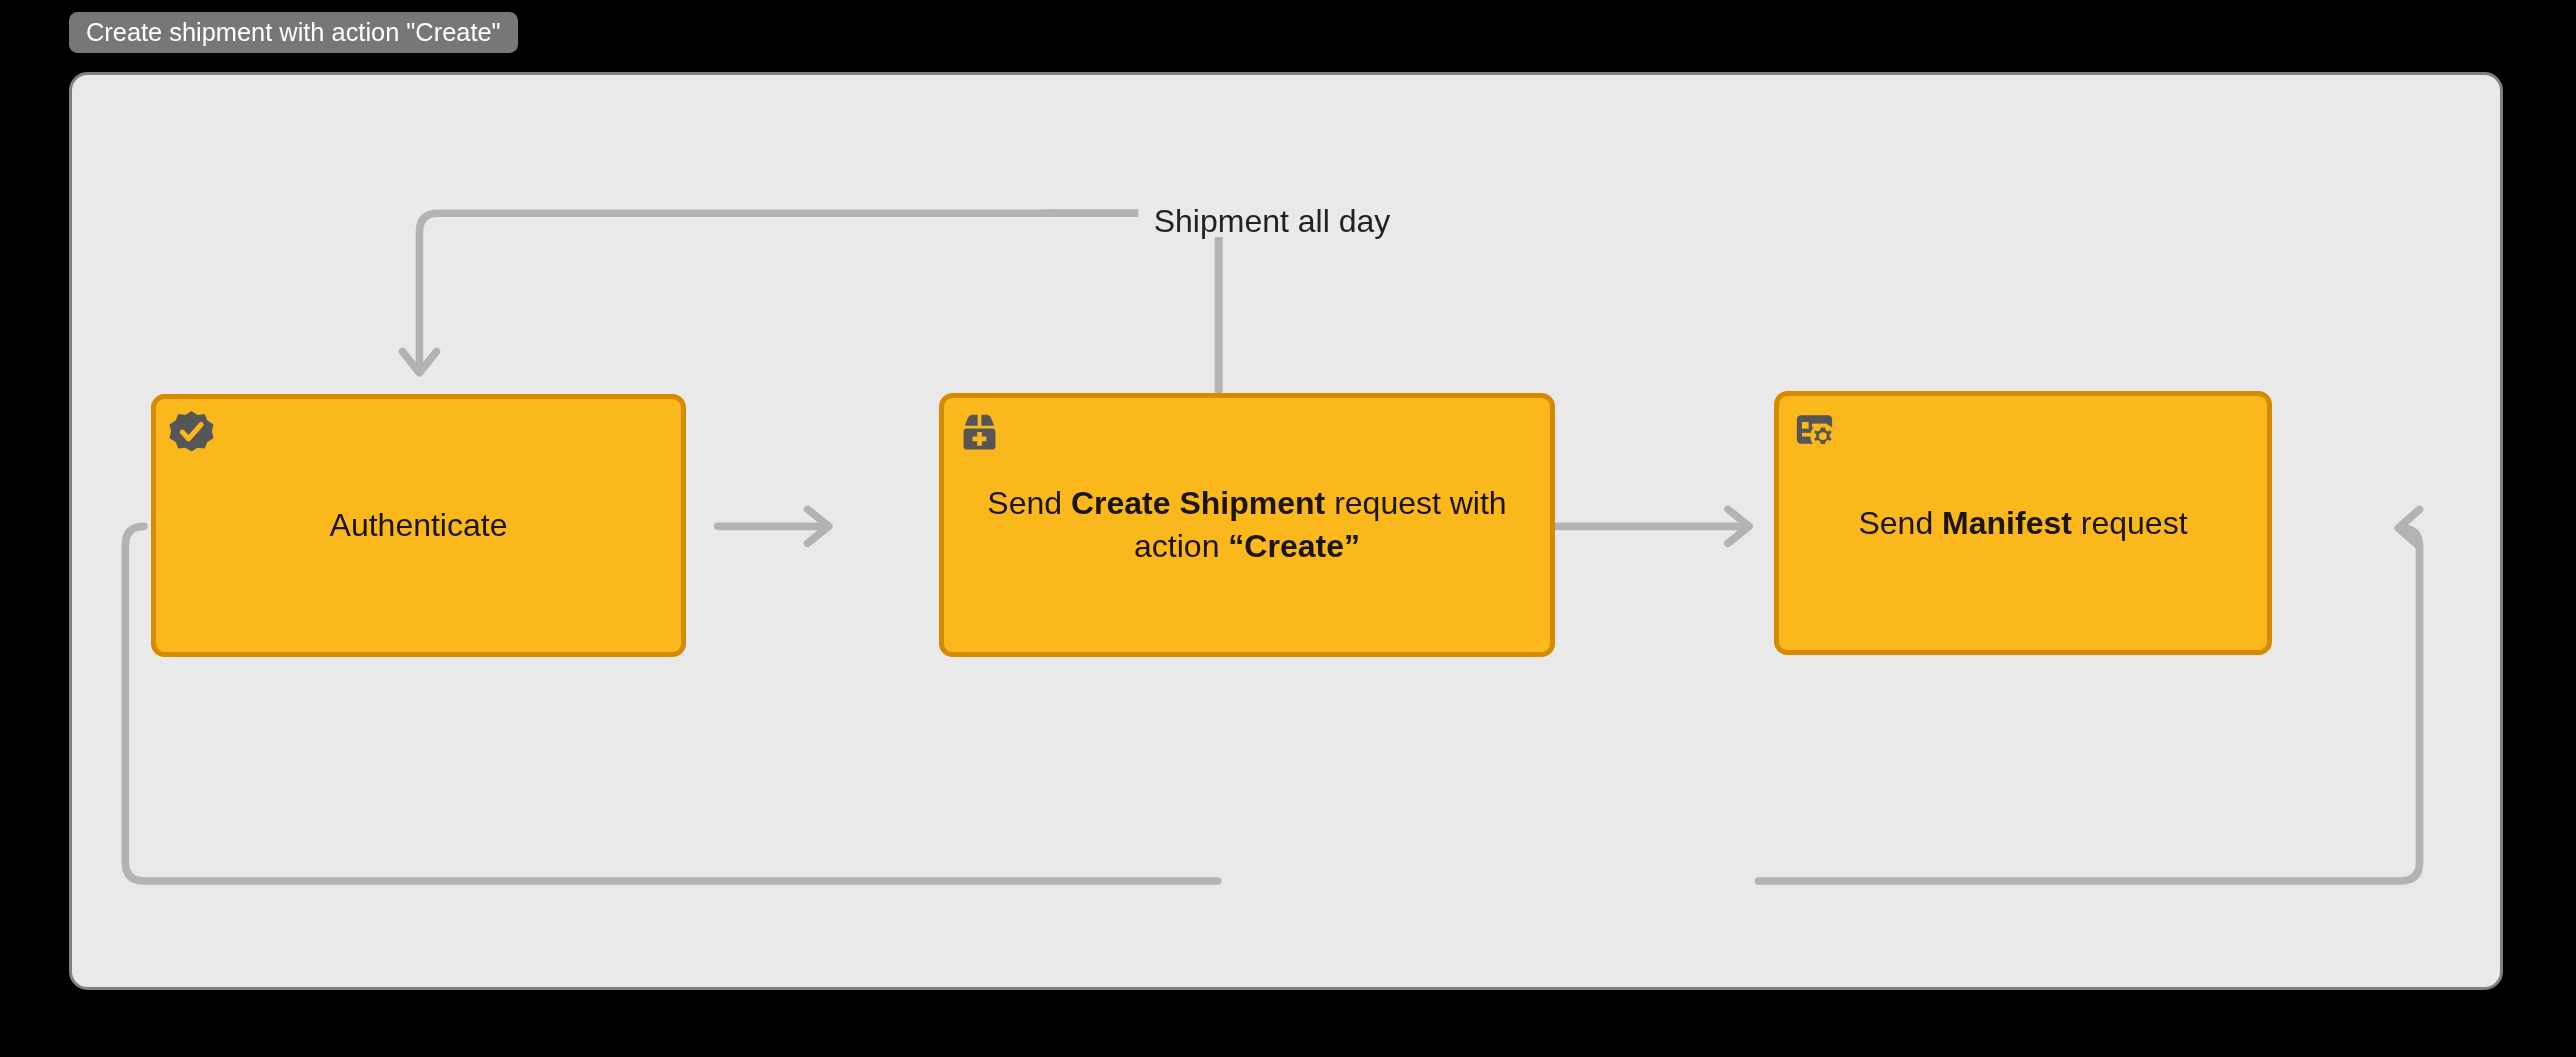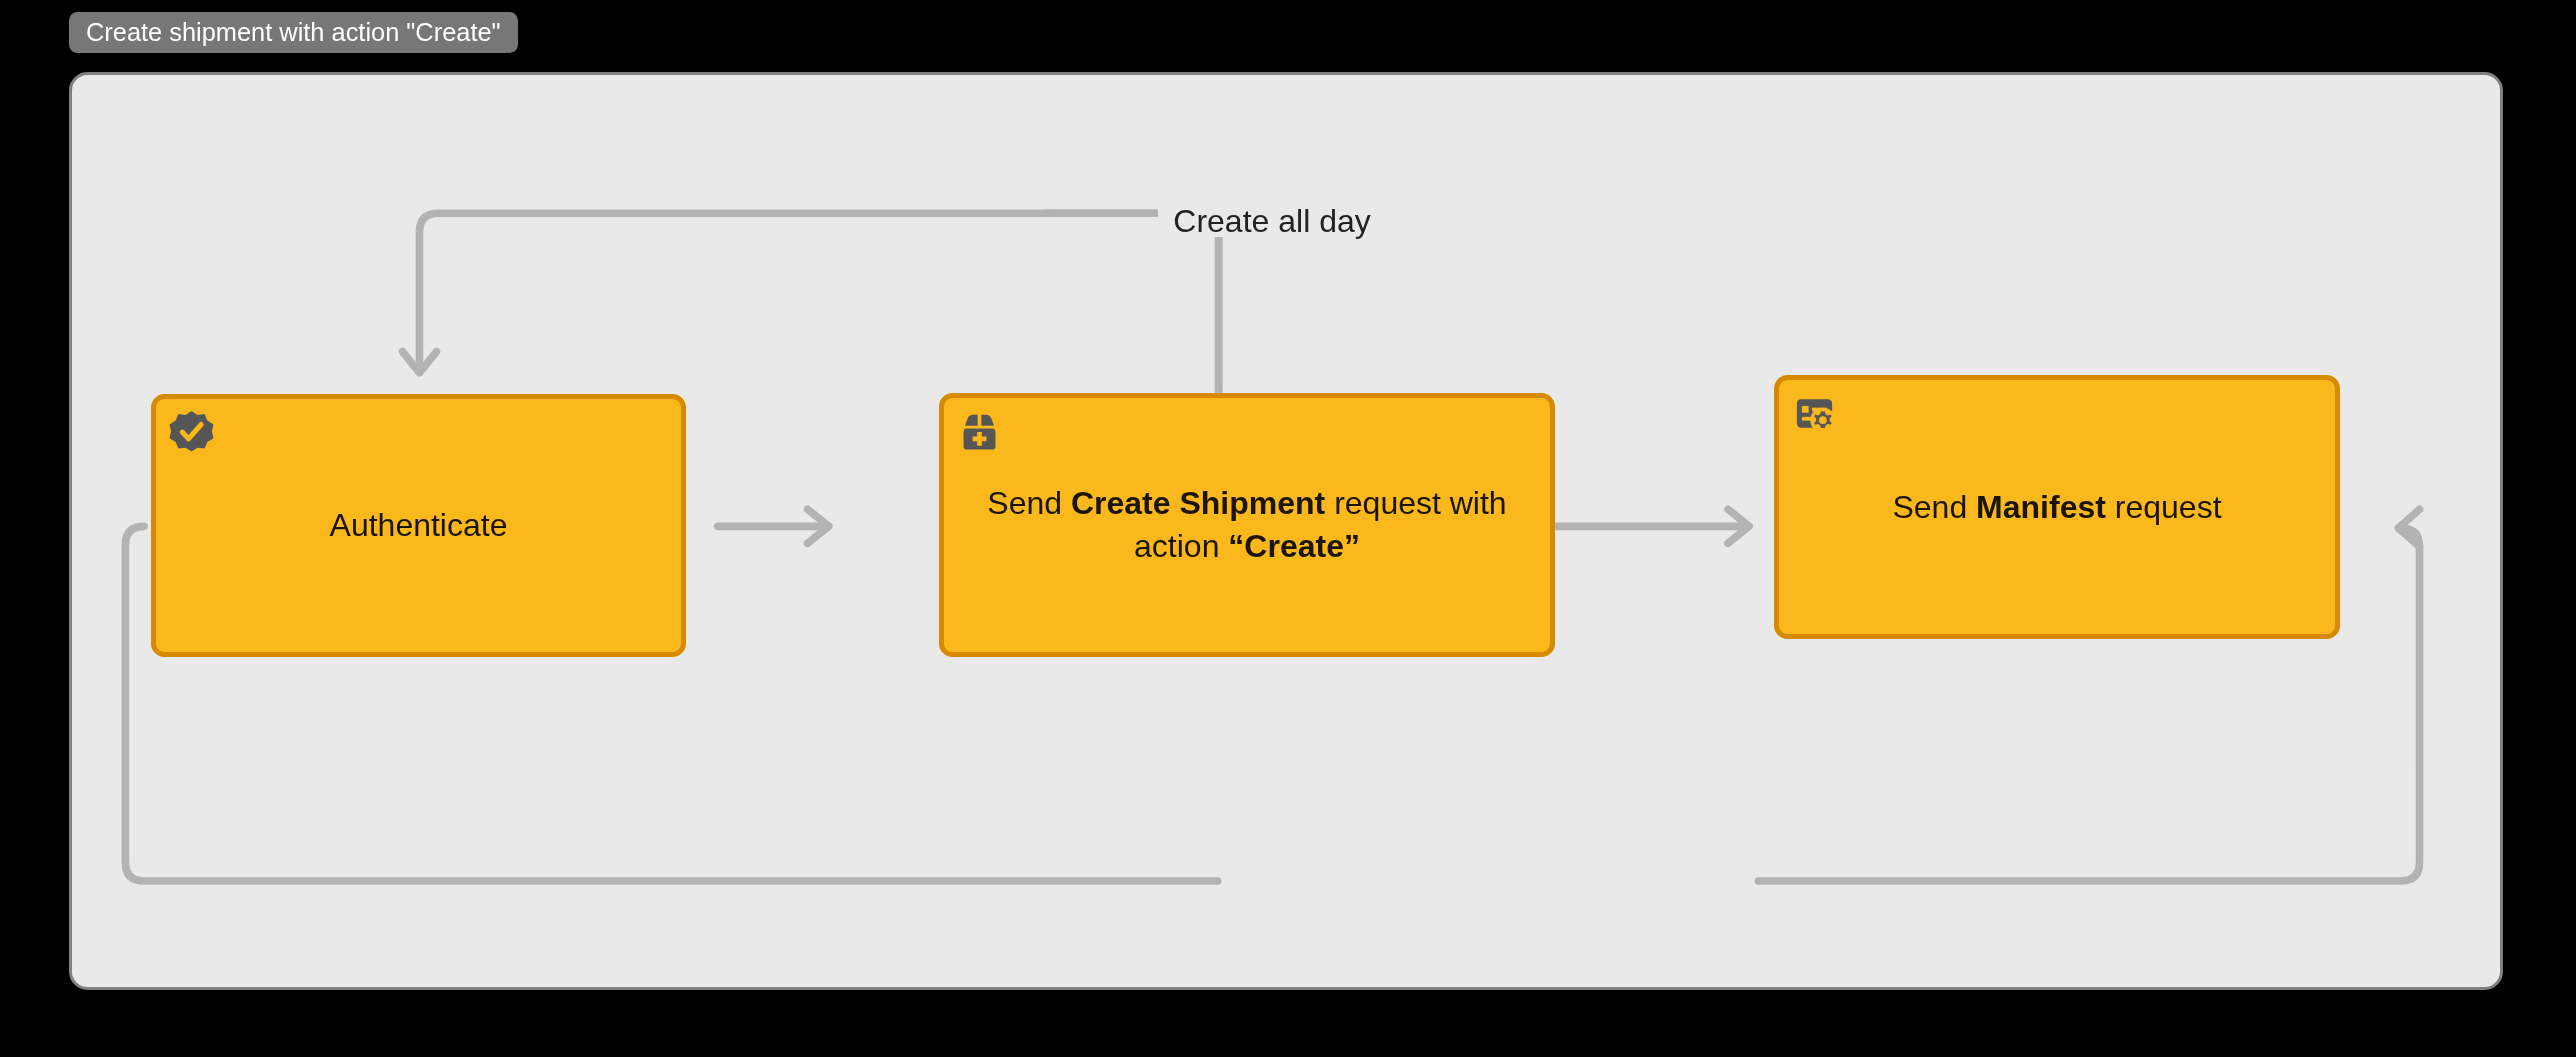--- a/index.html
+++ b/index.html
@@ -81,21 +81,21 @@
     position: absolute;
     left: 12px;
     top: 10.2px;
     width: 47px;
     height: 47px;
     z-index: 2;
   }
 
   #node-authenticate { left: 79px; top: 319px; width: 535px; height: 263px; }
   #node-create-shipment { left: 867px; top: 318px; width: 616px; height: 264px; }
-  #node-manifest { left: 1702px; top: 300px; width: 566px; height: 264px; }
+  #node-manifest { left: 1702px; top: 316px; width: 498px; height: 264px; }
 
   
   .edge-label {
     position: absolute;
     color: #222222;
     font-size: 32px;
     line-height: 1;
     white-space: nowrap;
     background: #e9e9e9;
     padding: 0 15.3px;
@@ -170,15 +170,15 @@
         <circle fill="#fab81d" cx="38" cy="36" r="15"></circle>
         <path fill="#565656" d="M38 25.5 l2.4 0 0.9 3.4 2.6 1.5 3.3-1.1 1.2 2.1-2.4 2.5
                  0 3 2.4 2.5-1.2 2.1-3.3-1.1-2.6 1.5-0.9 3.4-2.4 0-2.4 0-0.9-3.4-2.6-1.5
                  -3.3 1.1-1.2-2.1 2.4-2.5 0-3-2.4-2.5 1.2-2.1 3.3 1.1 2.6-1.5 0.9-3.4 2.4 0Z"></path>
         <circle fill="#fab81d" cx="38" cy="35.9" r="4.6"></circle>
       </svg>
     </span>
     <span class="node-label">Send <b>Manifest</b> request</span>
   </div>
 
-  <div class="edge-label" id="edge-label-repeats" style="background: rgb(233, 233, 233);">Create all day</div>
+  <div class="edge-label" id="edge-label-repeats" style="background: rgb(233, 233, 233);">Shipment all day</div>
 </div>
 
 
 </body></html>

